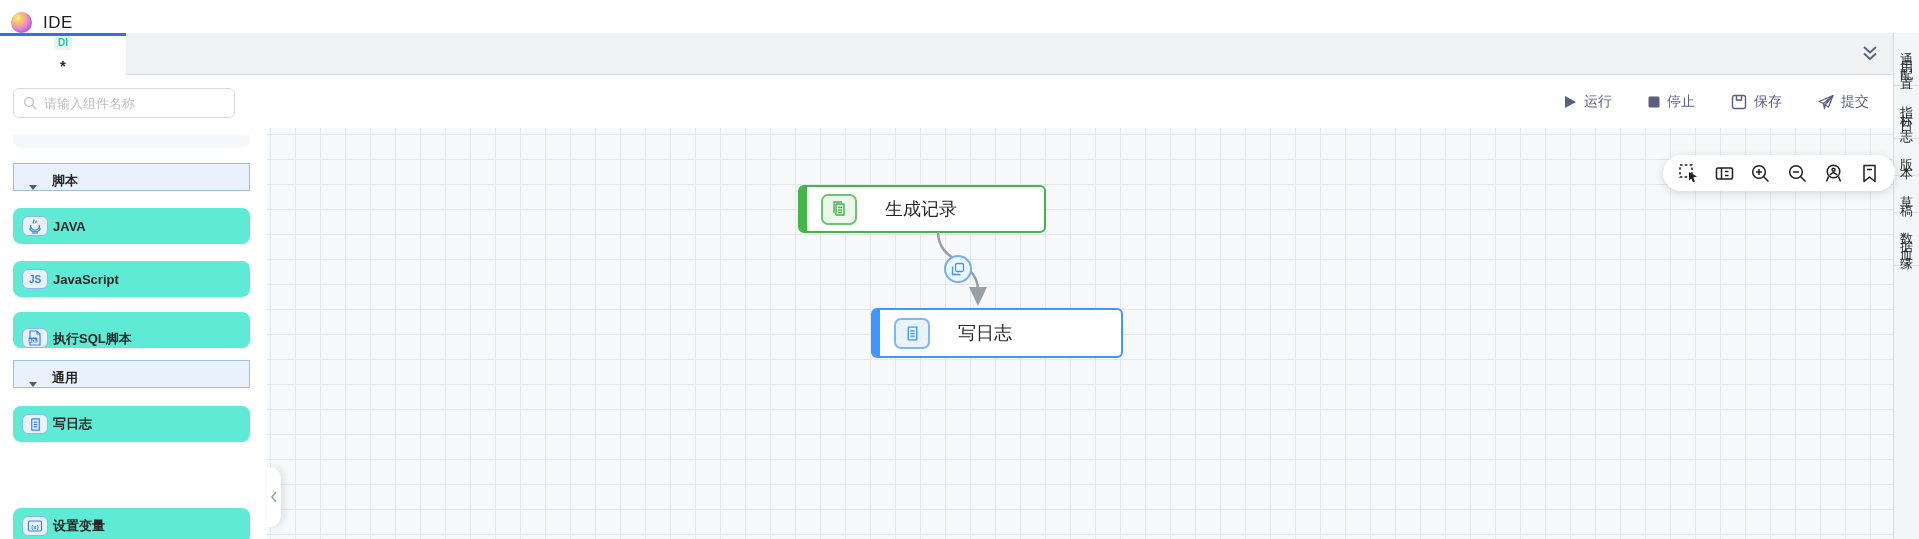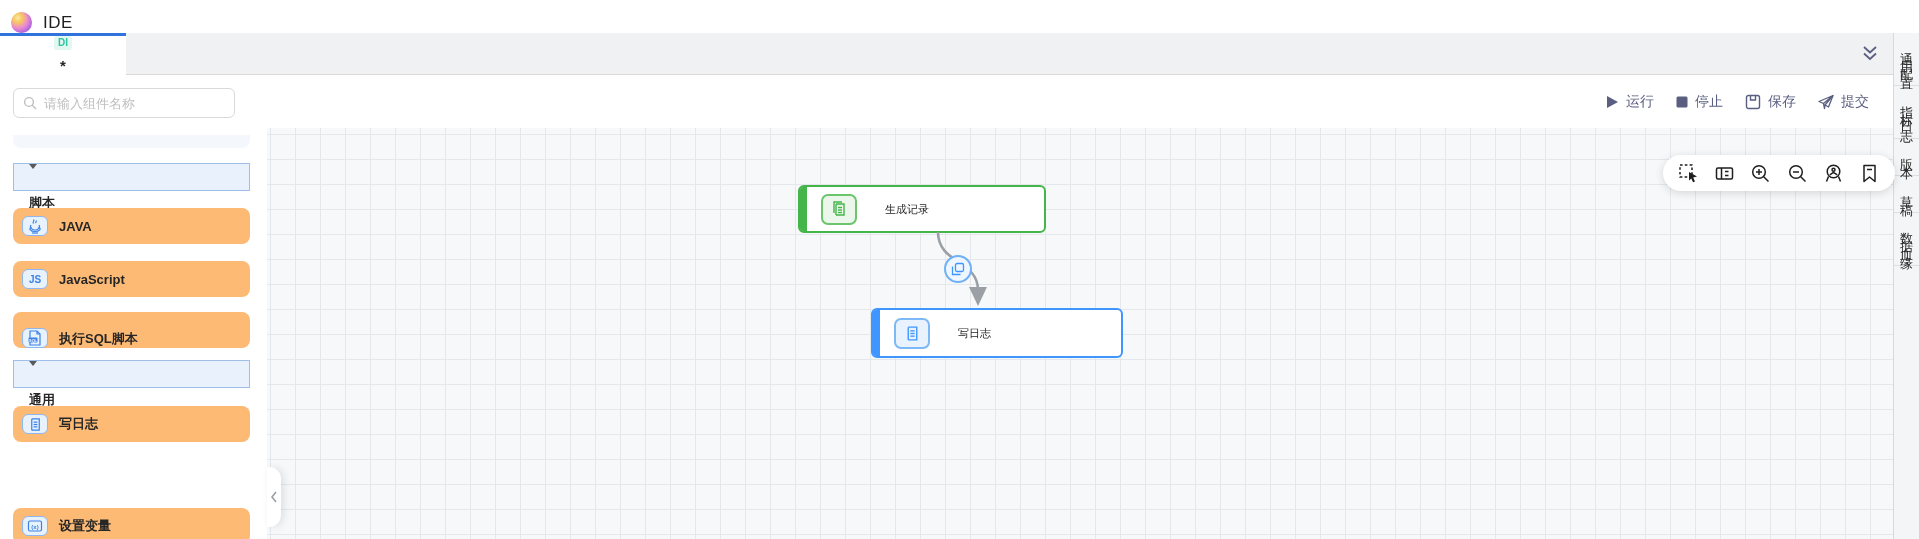--- a/index.html
+++ b/index.html
@@ -24,40 +24,40 @@
   .rightbar { position:absolute; right:0; top:33px; width:26px; height:506px; background:#f4f5f6; border-left:1px solid #d9d9d9; }
   .vtab { width:100%; display:flex; justify-content:center; padding:9px 0 11px 0; border-bottom:1px solid #dedede; cursor:pointer; }
   .vtab span { writing-mode:vertical-rl; text-orientation:upright; font-size:13px; letter-spacing:8px; color:#262626; line-height:1; }
 
   
   .sidebar { position:absolute; left:0; top:75px; width:267px; height:464px; background:#fff; overflow:hidden; }
   .search-box { position:absolute; left:13px; top:13px; width:222px; height:30px; border:1px solid #d9d9d9; border-radius:6px; background:#fff; display:flex; align-items:center; padding:0 9px; gap:7px; }
   .search-box input { border:none; outline:none; flex:1; font-size:13px; color:#595959; background:transparent; font-family:inherit; }
   .search-box input::placeholder { color:#bfbfbf; }
   .sliver { position:absolute; left:13px; top:60px; width:237px; height:13px; background:#f4f8fd; border-radius:0 0 8px 8px; }
-  .section-hdr { position:absolute; left:13px; width:237px; height:28px; background:#e9f1fc; border:1px solid #9dbfe8; display:flex; align-items:flex-start; gap:25px; padding-left:15px; cursor:pointer;flex-direction:column; }
+  .section-hdr { position:absolute; left:13px; width:237px; height:28px; background:#e9f1fc; border:1px solid #9dbfe8; display:flex; align-items:flex-end; gap:15px; padding-left:15px; cursor:pointer; }
   .caret-down { width:0; height:0; border-left:4px solid transparent; border-right:4px solid transparent; border-top:5px solid #5a5a5a; }
   .section-label { font-size:13px; font-weight:600; color:#262626; }
-  .side-item { position:absolute; left:13px; width:237px; height:36px; background:#fdba74; border-radius:8px; display:flex; align-items:center; gap:11px; padding-left:9px; cursor:grab; }
+  .side-item { position:absolute; left:13px; width:237px; height:36px; background:#5eead4; border-radius:8px; display:flex; align-items:center; gap:5px; padding-left:9px; cursor:grab; }
   .ibx { width:26px; height:20px; border-radius:6px; background:#e8f2fd; border:1px solid #8fb7ee; display:flex; align-items:center; justify-content:center; color:#3b82e8; flex:0 0 auto; }
   .ibx .itxt { font-size:10px; font-weight:700; color:#3b82e8; }
   .side-label { font-size:13px; font-weight:700; color:#262626; }
 
   
-  .action-row { position:absolute; left:267px; top:75px; width:1626px; height:53px; background:#fff; display:flex; align-items:center; justify-content:flex-end; gap:22px; padding-right:24px; }
+  .action-row { position:absolute; left:267px; top:75px; width:1626px; height:53px; background:#fff; display:flex; align-items:center; justify-content:flex-end; gap:36px; padding-right:24px; }
   .act-btn { display:flex; align-items:center; gap:7px; color:#5a5e80; font-size:14px; cursor:pointer; }
 
   
   .canvas { position:absolute; left:267px; top:128px; width:1626px; height:411px; background-color:#f7f8f9;
     background-image:linear-gradient(#e4e8ec 1px, transparent 1px), linear-gradient(90deg,#e4e8ec 1px, transparent 1px);
     background-size:25px 25px; background-position:3px 6px; }
   .node { position:absolute; background:#fff; border-radius:6px; display:flex; align-items:center; cursor:grab; }
   .node-accent { position:absolute; left:0; top:0; bottom:0; width:7px; border-radius:3px 0 0 3px; }
   .node-iconbox { margin-left:21px; width:36px; height:31px; border-radius:7px; display:flex; align-items:center; justify-content:center; flex:0 0 auto; }
-  .node-label { margin-left:28px; font-size:11px; font-weight:500; color:#262626; }
+  .node-label { margin-left:28px; font-size:18px; font-weight:500; color:#262626; }
   .node-green { left:531px; top:57px; width:248px; height:48px; border:2px solid #44b549; }
   .node-green .node-accent { background:#44b549; }
   .node-green .node-iconbox { background:#eaf7ea; border:2px solid #6cc46c; color:#44b549; }
   .node-blue { left:604px; top:180px; width:252px; height:50px; border:2px solid #4096ff; }
   .node-blue .node-accent { background:#4096ff; }
   .node-blue .node-iconbox { background:#e9f3ff; border:2px solid #7db8f7; color:#4096ff; }
 
   .edge-overlay { position:absolute; left:653px; top:102px; width:100px; height:82px; pointer-events:none; }
   .edge-badge { position:absolute; left:677px; top:127px; width:28px; height:28px; border-radius:50%; background:#eef6ff; border:2px solid #6fb0f7; display:flex; align-items:center; justify-content:center; color:#4096ff; cursor:pointer; }
 

